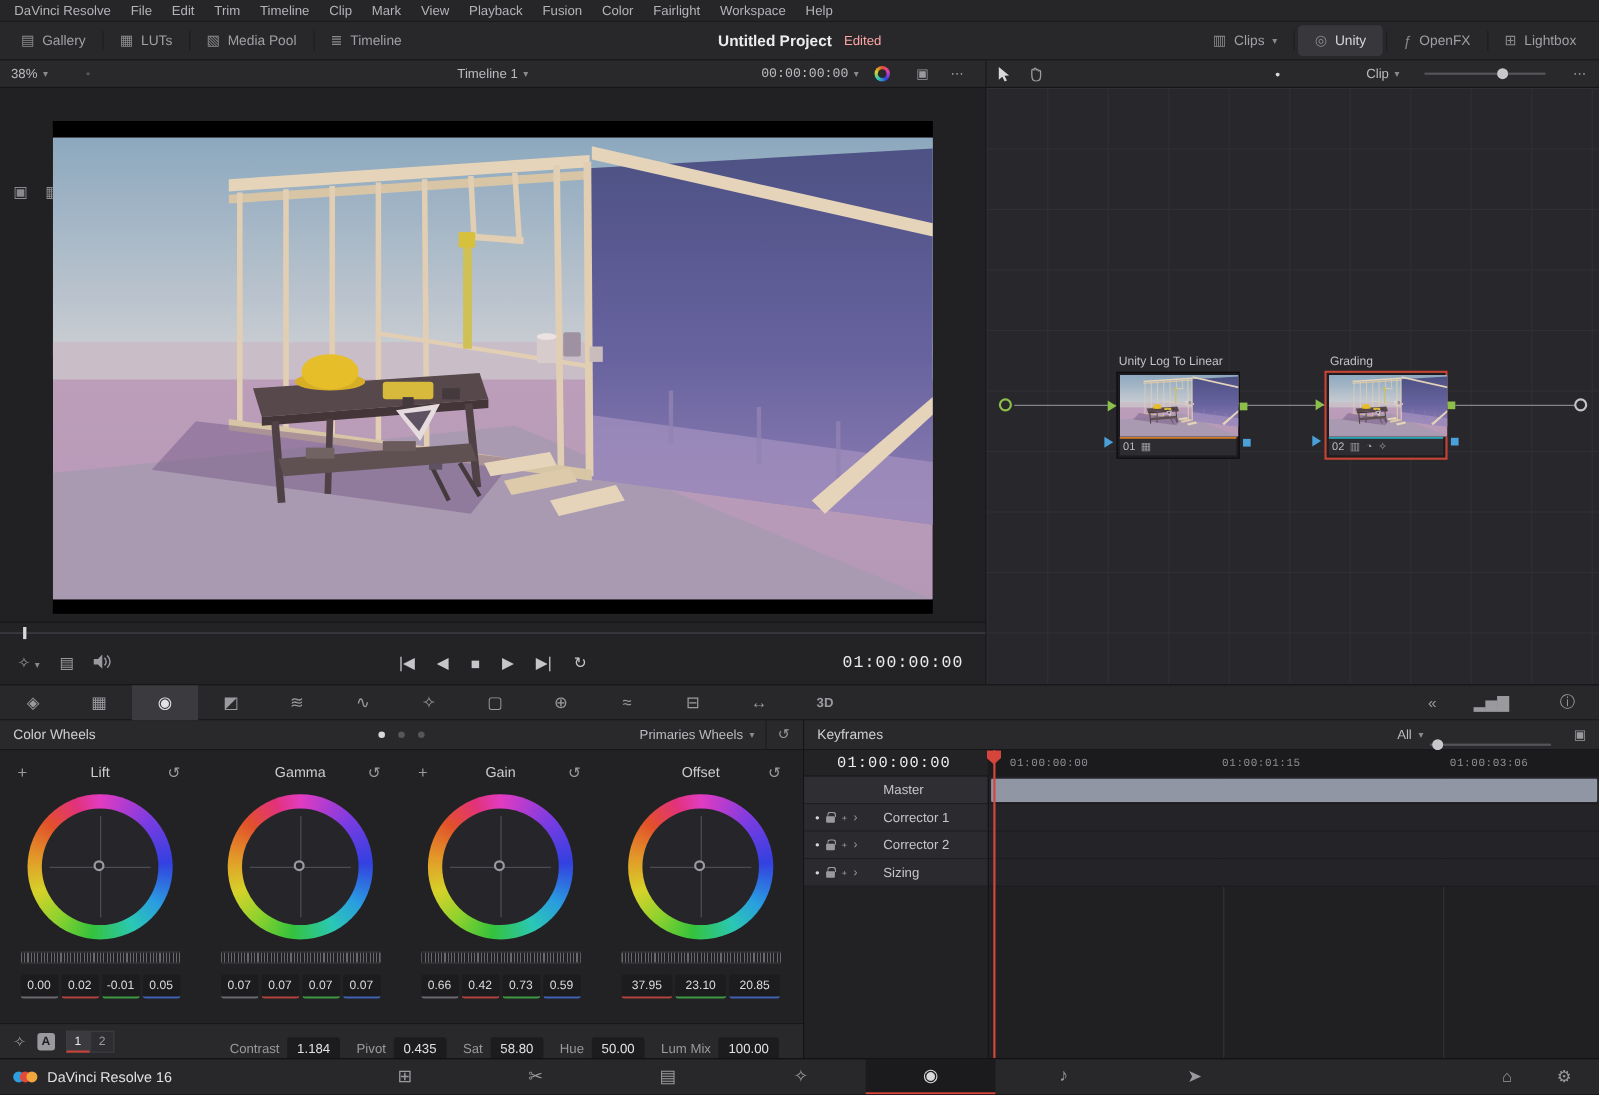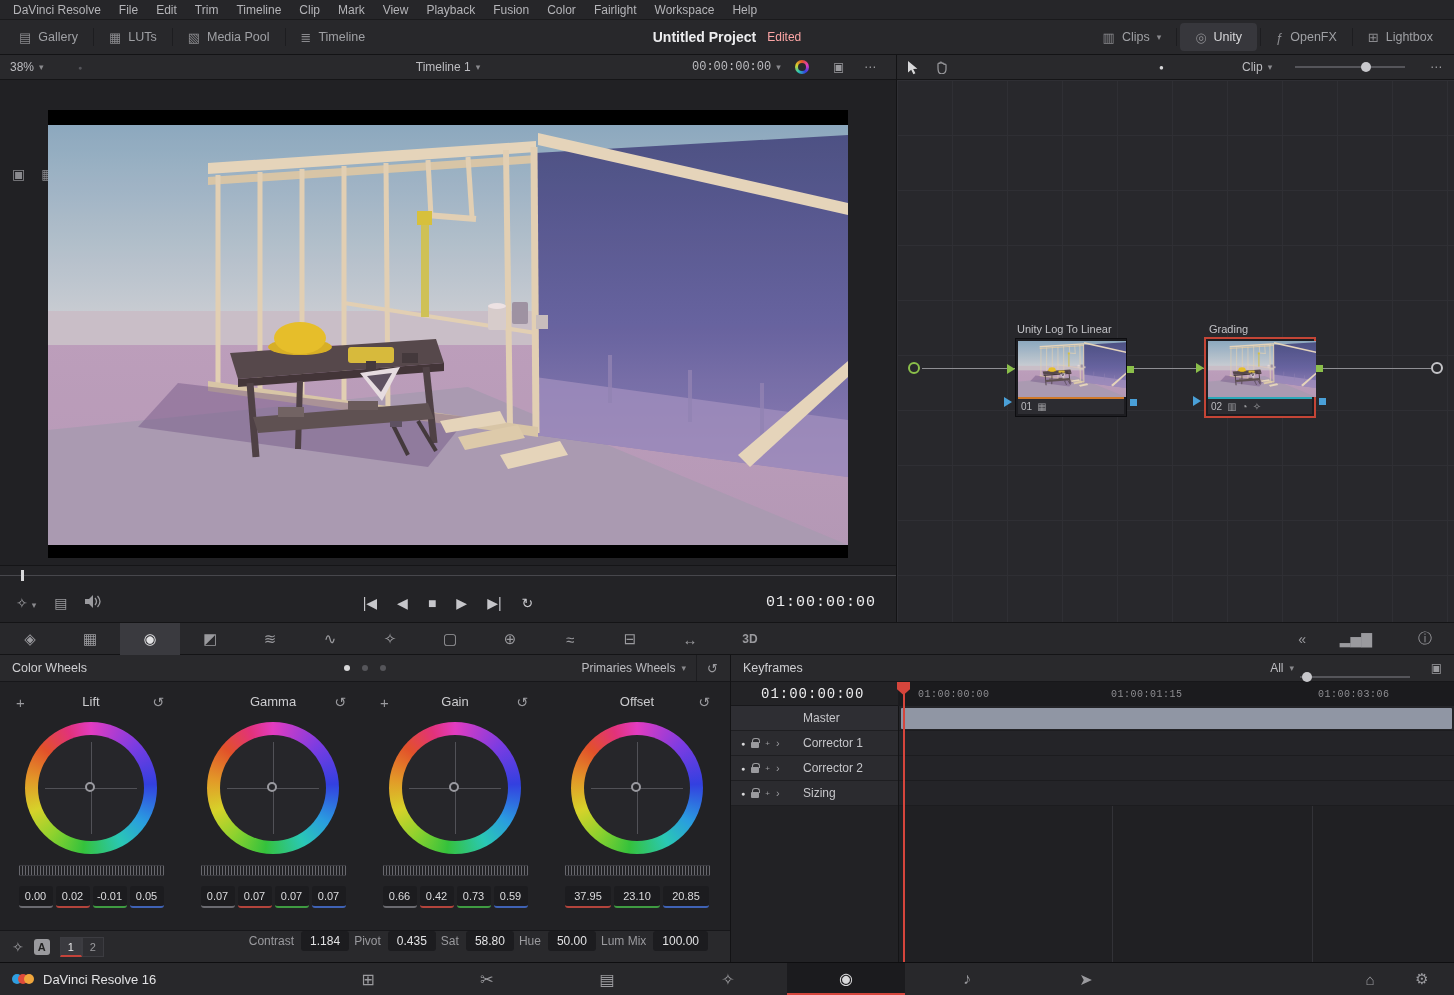--- a/index.html
+++ b/index.html
@@ -100,21 +100,21 @@
   .val.y{border-bottom:2px solid #6a6a70}
   .val.r{border-bottom:2px solid #b3443c}
   .val.g{border-bottom:2px solid #3f9b42}
   .val.b{border-bottom:2px solid #3f62b5}
   .wheels-footer{position:absolute;left:0;right:0;bottom:0;height:32px;background:#29292c;border-top:1px solid #17171a}
   .wf-left{position:absolute;left:12px;top:0;height:32px;display:flex;align-items:center;gap:10px}
   .wf-left .ico{font-size:14px;color:#9a9a9e}
   .a-badge{width:16px;height:16px;background:#9a9a9e;color:#222;border-radius:3px;display:flex;align-items:center;justify-content:center;font-size:11px;font-weight:bold}
   .wf-tab{width:22px;height:20px;display:flex;align-items:center;justify-content:center;font-size:11px;background:#2e2e32;border:1px solid #3c3c41;color:#9a9a9e}
   .wf-tab.active{background:#3a3a3f;color:#e8e8ea;border-bottom:2px solid #c4433a}
-  .wf-params{position:absolute;right:22px;top:0;height:32px;display:flex;align-items:flex-start;gap:5px}
+  .wf-params{position:absolute;right:22px;top:0;height:32px;display:flex;align-items:flex-end;gap:15px}
   .param{display:flex;align-items:center;gap:7px;font-size:12px;color:#9a9a9e}
   .param .pv{background:#1c1c1f;border-radius:3px;padding:3px 9px;color:#e2e2e4;font-size:12px}
 
   
   .kf-panel{position:absolute;top:655px;left:730px;width:724px;height:307px;background:#222225;border-left:1px solid #131315}
   .kf-header .title{position:absolute;left:12px;top:0;height:26px;display:flex;align-items:center}
   .kf-all{position:absolute;right:160px;top:0;height:26px;display:flex;align-items:center;gap:6px;font-size:12px;color:#bcbcc0}
   .kf-slider{position:absolute;right:44px;top:12px}
   .kf-expand{position:absolute;right:12px;top:0;height:26px;display:flex;align-items:center;font-size:12px;color:#9a9a9e}
   .kf-tc-row{position:absolute;top:27px;left:0;right:0;height:24px;background:#232326;border-bottom:1px solid #17171a}

